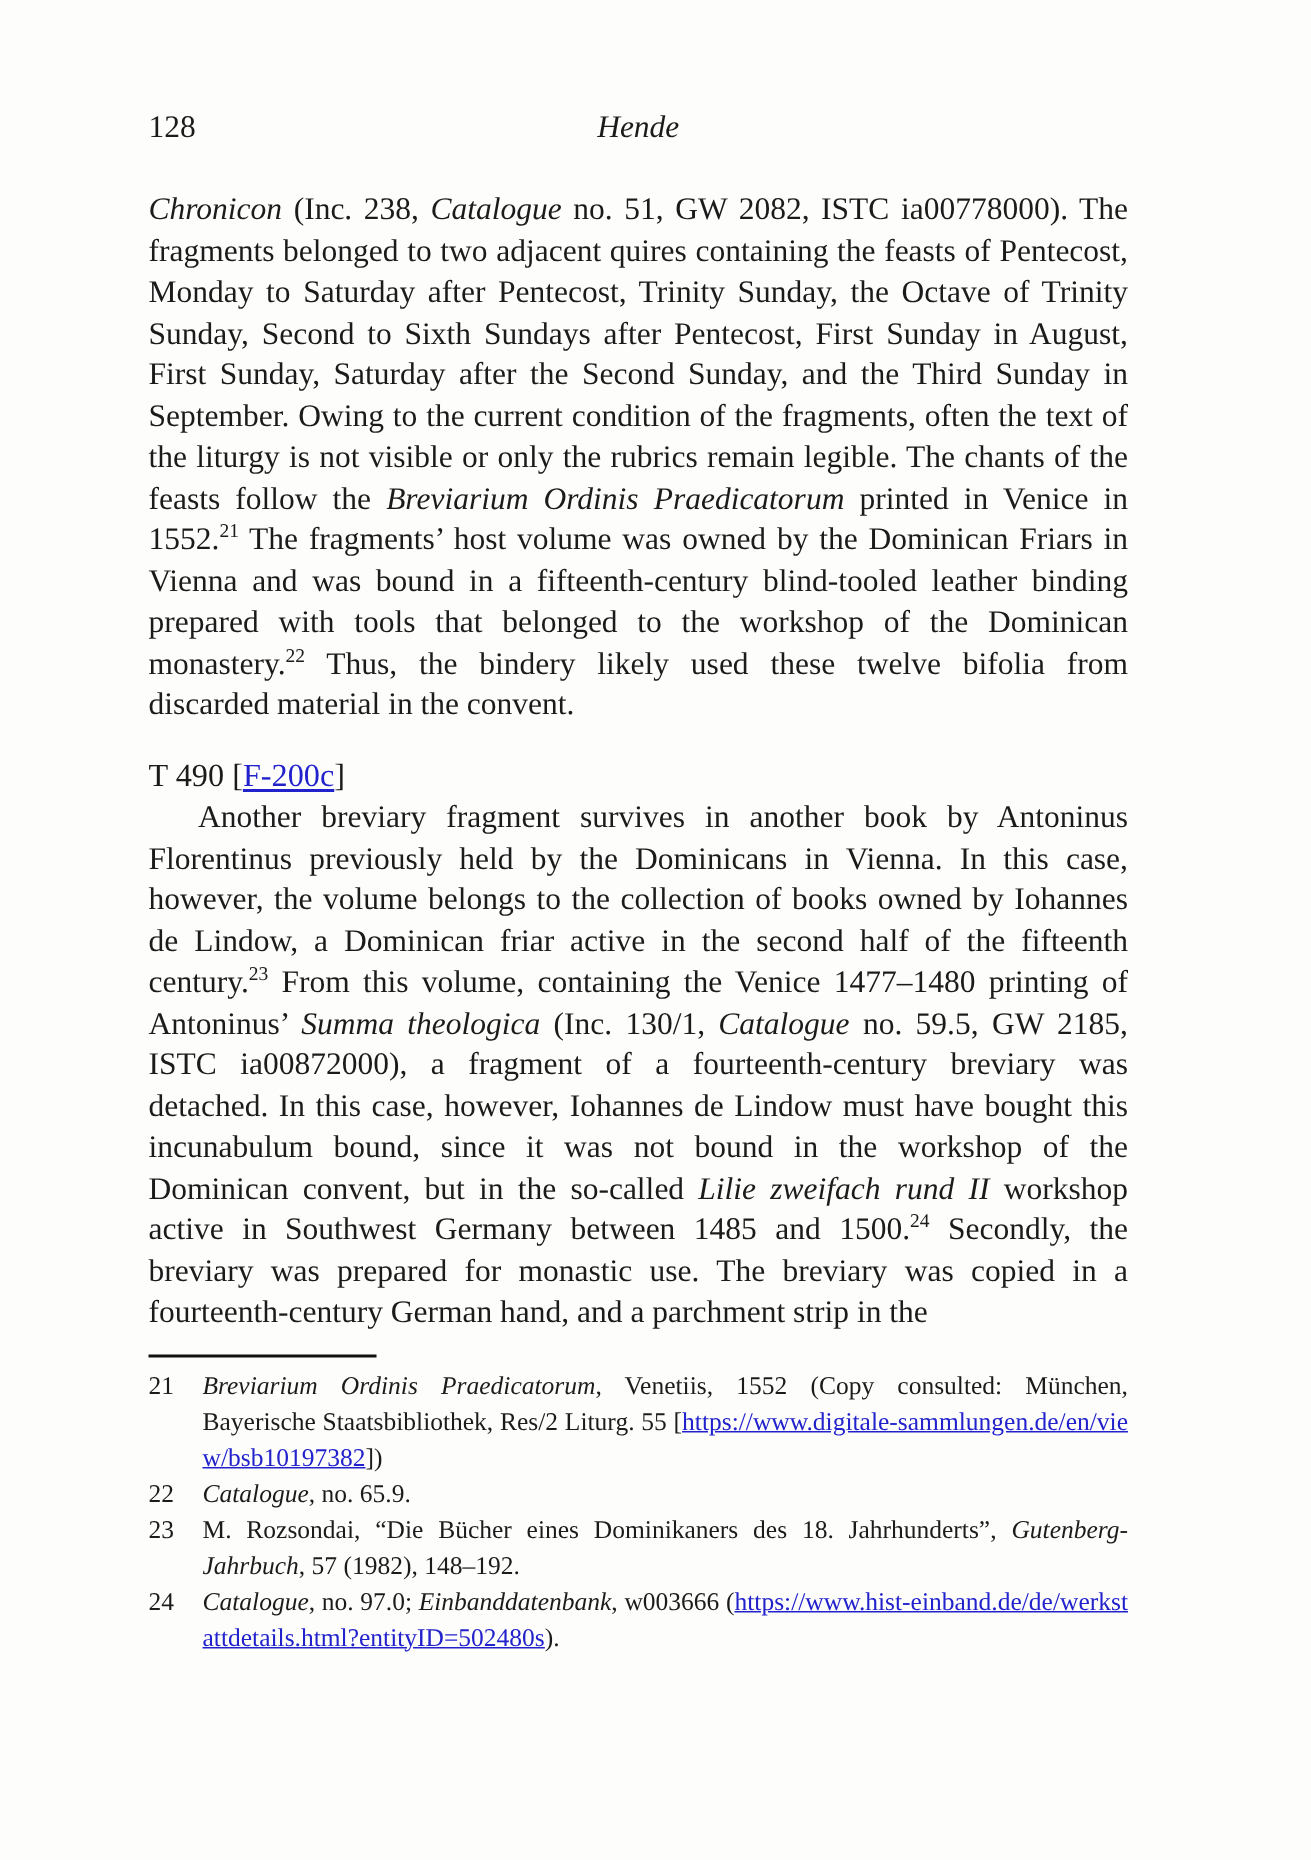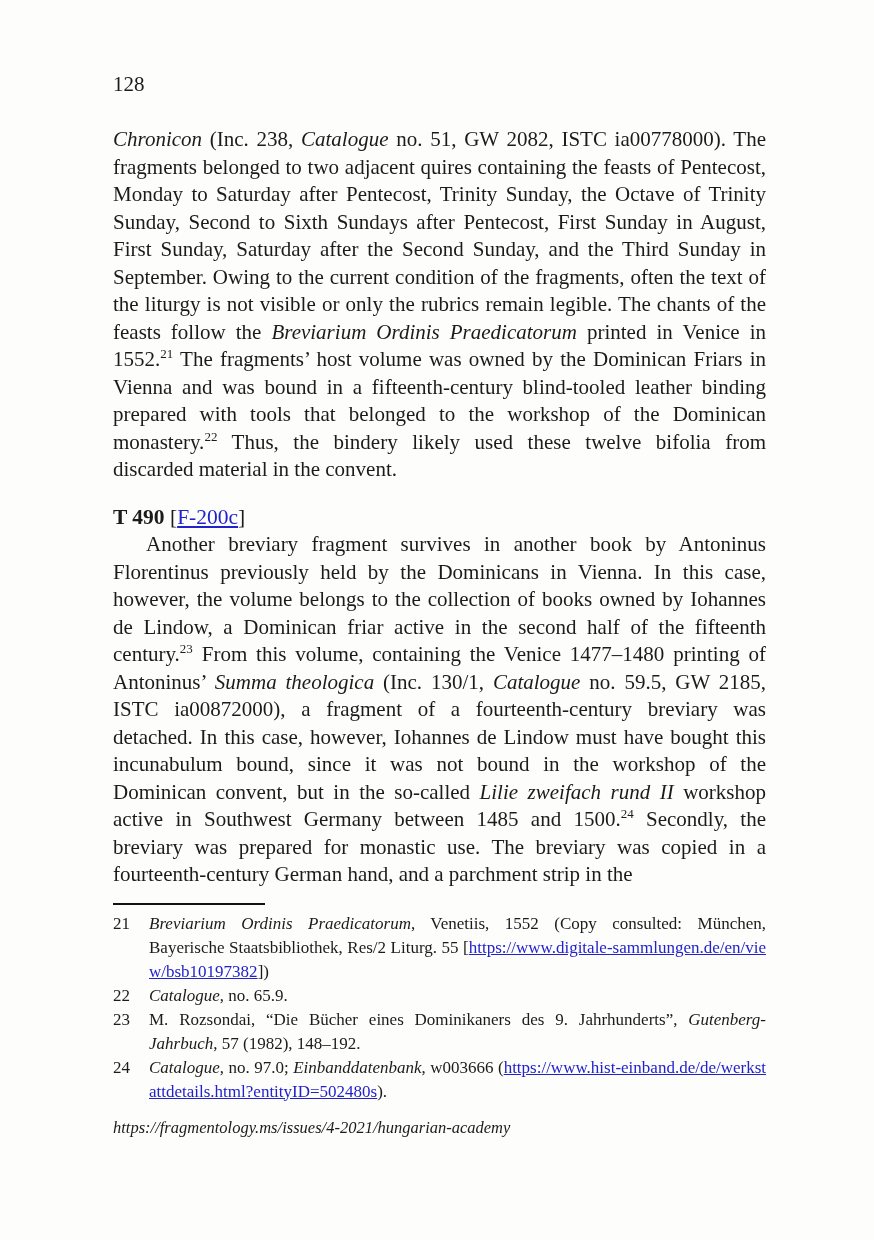--- a/index.html
+++ b/index.html
@@ -15,21 +15,20 @@
     color: var(--text-color, #1b1b1b);
     font-family: "Liberation Serif", "DejaVu Serif", serif;
     overflow: hidden;
     box-sizing: border-box;
   }
   .content {
     position: absolute;
     left: 99px;
     top: 0;
     width: 653px;
-    margin-left: 14px;
   }
   .running-header {
     position: relative;
     margin-top: 72px;
     height: 28px;
     font-size: 21px;
   }
   .pagenum {
     position: absolute;
     left: 0;
@@ -60,21 +59,21 @@
     line-height: 27.5px;
     font-weight: normal;
   }
   sup {
     font-size: 0.62em;
     line-height: 0;
     vertical-align: super;
     letter-spacing: 0;
   }
   em { }
-  strong { font-weight: bold; }
+  strong { font-weight: normal; }
   a.link {
     color: var(--link-color, #2222cc);
     cursor: pointer;
   }
   .fn-rule {
     margin-top: 14px;
     width: 152px;
     height: 0;
     border-top: 2px solid #111111;
   }
@@ -105,20 +104,21 @@
   }
 </style>
 </head>
 <body>
 
 <div class="page" style="--page-bg: #fdfdfc; --text-color: #1b1b1b; --link-color: #2222cc;">
   <div class="content">
 
     <div class="running-header">
       <span class="pagenum">128</span>
+      <span class="running-title">Hende</span>
     </div>
 
     <p class="body-para para-1"><em>Chronicon</em><span> (Inc. 238, </span><em>Catalogue</em><span> no. 51, GW 2082, ISTC ia00778000). The fragments belonged to two adjacent quires containing the feasts of Pentecost, Monday to Saturday after Pentecost, Trinity Sunday, the Octave of Trinity Sunday, Second to Sixth Sundays after Pentecost, First Sunday in August, First Sunday, Saturday after the Second Sunday, and the Third Sunday in September. Owing to the current condition of the fragments, often the text of the liturgy is not visible or only the rubrics remain legible. The chants of the feasts follow the </span><em>Breviarium Ordinis Praedicatorum</em><span> printed in Venice in 1552.</span><sup>21</sup><span> The fragments’ host volume was owned by the Dominican Friars in Vienna and was bound in a fifteenth-century blind-tooled leather binding prepared with tools that belonged to the workshop of the Dominican monastery.</span><sup>22</sup><span> Thus, the bindery likely used these twelve bifolia from discarded material in the convent.</span></p>
 
     <h2 class="section-heading"><strong>T 490</strong><span> [</span><a class="link" href="#">F-200c</a><span>]</span></h2>
 
     <p class="body-para para-indent"><span>Another breviary fragment survives in another book by Antoninus Florentinus previously held by the Dominicans in Vienna. In this case, however, the volume belongs to the collection of books owned by Iohannes de Lindow, a Dominican friar active in the second half of the fifteenth century.</span><sup>23</sup><span> From this volume, containing the Venice 1477–1480 printing of Antoninus’ </span><em>Summa theologica</em><span> (Inc. 130/1, </span><em>Catalogue</em><span> no. 59.5, GW 2185, ISTC ia00872000), a fragment of a fourteenth-century breviary was detached. In this case, however, Iohannes de Lindow must have bought this incunabulum bound, since it was not bound in the workshop of the Dominican convent, but in the so-called </span><em>Lilie zweifach rund II</em><span> workshop active in Southwest Germany between 1485 and 1500.</span><sup>24</sup><span> Secondly, the breviary was prepared for monastic use. The breviary was copied in a fourteenth-century German hand, and a parchment strip in the</span></p>
 
     <div class="fn-rule"></div>
 
@@ -126,24 +126,23 @@
       <div class="footnote">
         <span class="fn-num">21</span>
         <span class="fn-text"><em>Breviarium Ordinis Praedicatorum</em><span>, Venetiis, 1552 (Copy consulted: München, Bayerische Staatsbibliothek, Res/2 Liturg. 55 [</span><a class="link" href="#">https://www.digitale-sammlungen.de/en/view/bsb10197382</a><span>])</span></span>
       </div>
       <div class="footnote">
         <span class="fn-num">22</span>
         <span class="fn-text"><em>Catalogue</em><span>, no. 65.9.</span></span>
       </div>
       <div class="footnote">
         <span class="fn-num">23</span>
-        <span class="fn-text"><span>M. Rozsondai, “Die Bücher eines Dominikaners des 9. Jahrhunderts”, </span><em>Gutenberg-Jahrbuch</em><span>, 57 (1982), 148–192.</span></span>
+        <span class="fn-text"><span>M. Rozsondai, “Die Bücher eines Dominikaners des 18. Jahrhunderts”, </span><em>Gutenberg-Jahrbuch</em><span>, 57 (1982), 148–192.</span></span>
       </div>
       <div class="footnote">
         <span class="fn-num">24</span>
         <span class="fn-text"><em>Catalogue</em><span>, no. 97.0; </span><em>Einbanddatenbank</em><span>, w003666 (</span><a class="link" href="#">https://www.hist-einband.de/de/werkstattdetails.html?entityID=502480s</a><span>).</span></span>
       </div>
     </div>
 
-    <div class="footer-line">https://fragmentology.ms/issues/4-2021/hungarian-academy</div>
 
   </div>
 </div>
 
 </body></html>

